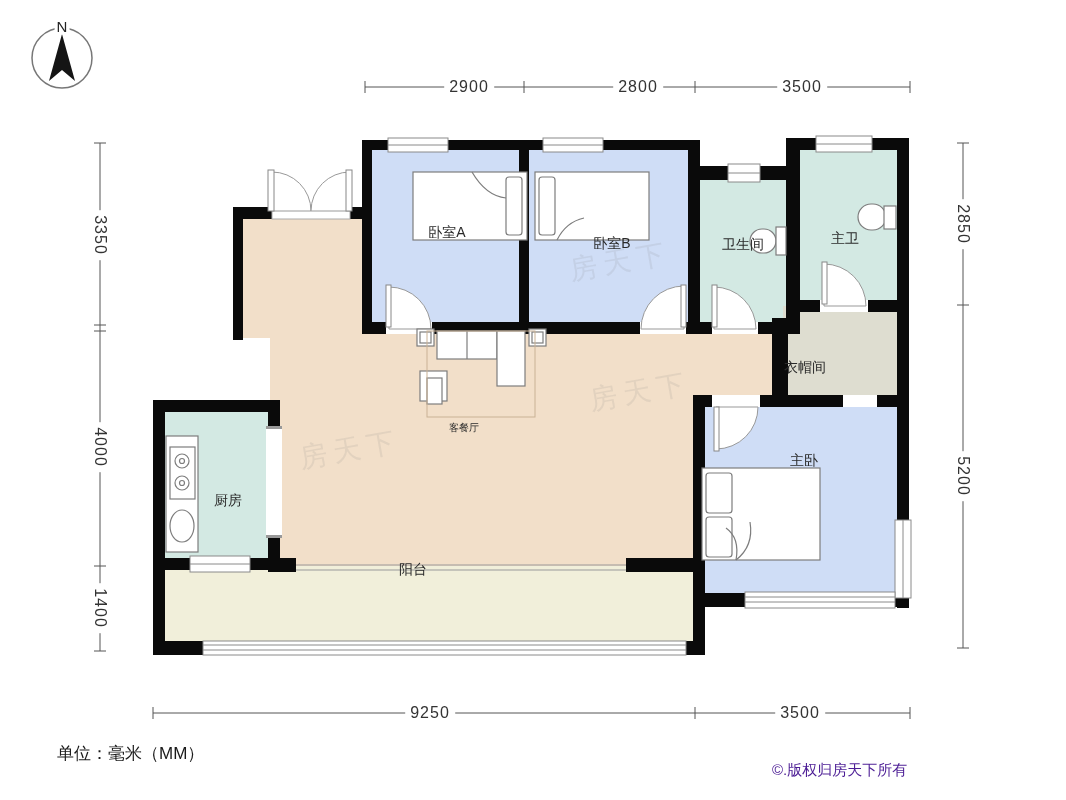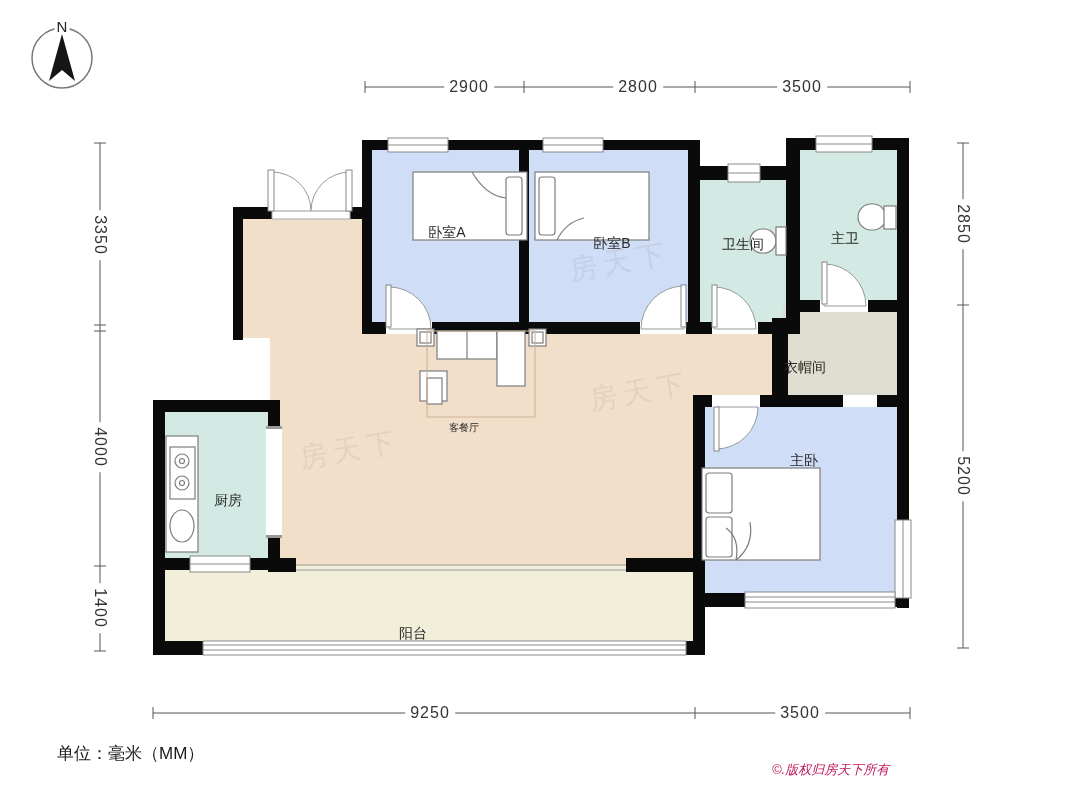--- a/index.html
+++ b/index.html
@@ -8,21 +8,21 @@
   .canvas svg{position:absolute;left:0;top:0;}
   .lbl{position:absolute;transform:translate(-50%,-50%);font-size:14px;color:#2a2a2a;white-space:nowrap;}
   .dim{position:absolute;transform:translate(-50%,-50%);font-size:16px;color:#333;background:#fff;
        padding:0 5px;letter-spacing:1px;white-space:nowrap;}
   .dim.vert{transform:translate(-50%,-50%) rotate(90deg);}
   .north-n{position:absolute;transform:translate(-50%,-50%);font-size:15px;color:#222;background:#fff;
            padding:0 2px;}
   .wm{position:absolute;transform:translate(-50%,-50%) rotate(-10deg);font-size:28px;letter-spacing:6px;
       color:rgba(120,120,120,0.13);white-space:nowrap;}
   .footer-line{position:absolute;font-size:17px;color:#1a1a1a;white-space:nowrap;}
-  .footer-copy{position:absolute;font-size:13px;color:#be185d;white-space:nowrap;font-style:italic;}
+  .footer-copy{position:absolute;font-size:15px;color:#4c1d95;white-space:nowrap;}
 </style>
 </head>
 <body>
 
 <div class="canvas">
 
 <svg width="1066" height="800" viewBox="0 0 1066 800">
 
   <g>
     <polygon points="238,215 368,215 368,325 780,325 780,402 700,402 700,570 270,570 270,338 238,338" fill="#f2dfc9"></polygon>
@@ -254,21 +254,21 @@
 <span class="wm" style="left:640px;top:392px;">房天下</span>
 
 <span class="lbl" style="left:447px;top:233px;">卧室A</span>
 <span class="lbl" style="left:612px;top:244px;">卧室B</span>
 <span class="lbl" style="left:743px;top:245px;">卫生间</span>
 <span class="lbl" style="left:845px;top:239px;">主卫</span>
 <span class="lbl" style="left:805px;top:368px;">衣帽间</span>
 <span class="lbl" style="left:804px;top:461px;">主卧</span>
 <span class="lbl" style="left:464px;top:428px;font-size:10px;">客餐厅</span>
 <span class="lbl" style="left:228px;top:455px;margin-top:46px;">厨房</span>
-<span class="lbl" style="left:413px;top:634px;">阳台</span>
+<span class="lbl" style="left:413px;top:570px;">阳台</span>
 
 <span class="dim" style="left:460px;top:87px;margin-left:9px;">2900</span>
 <span class="dim" style="left:610px;top:87px;margin-left:28px;">2800</span>
 <span class="dim" style="left:802px;top:87px;">3500</span>
 
 <span class="dim vert" style="left:100px;top:235px;">3350</span>
 <span class="dim vert" style="left:100px;top:447px;">4000</span>
 <span class="dim vert" style="left:100px;top:608px;">1400</span>
 
 <span class="dim vert" style="left:963px;top:224px;">2850</span>

